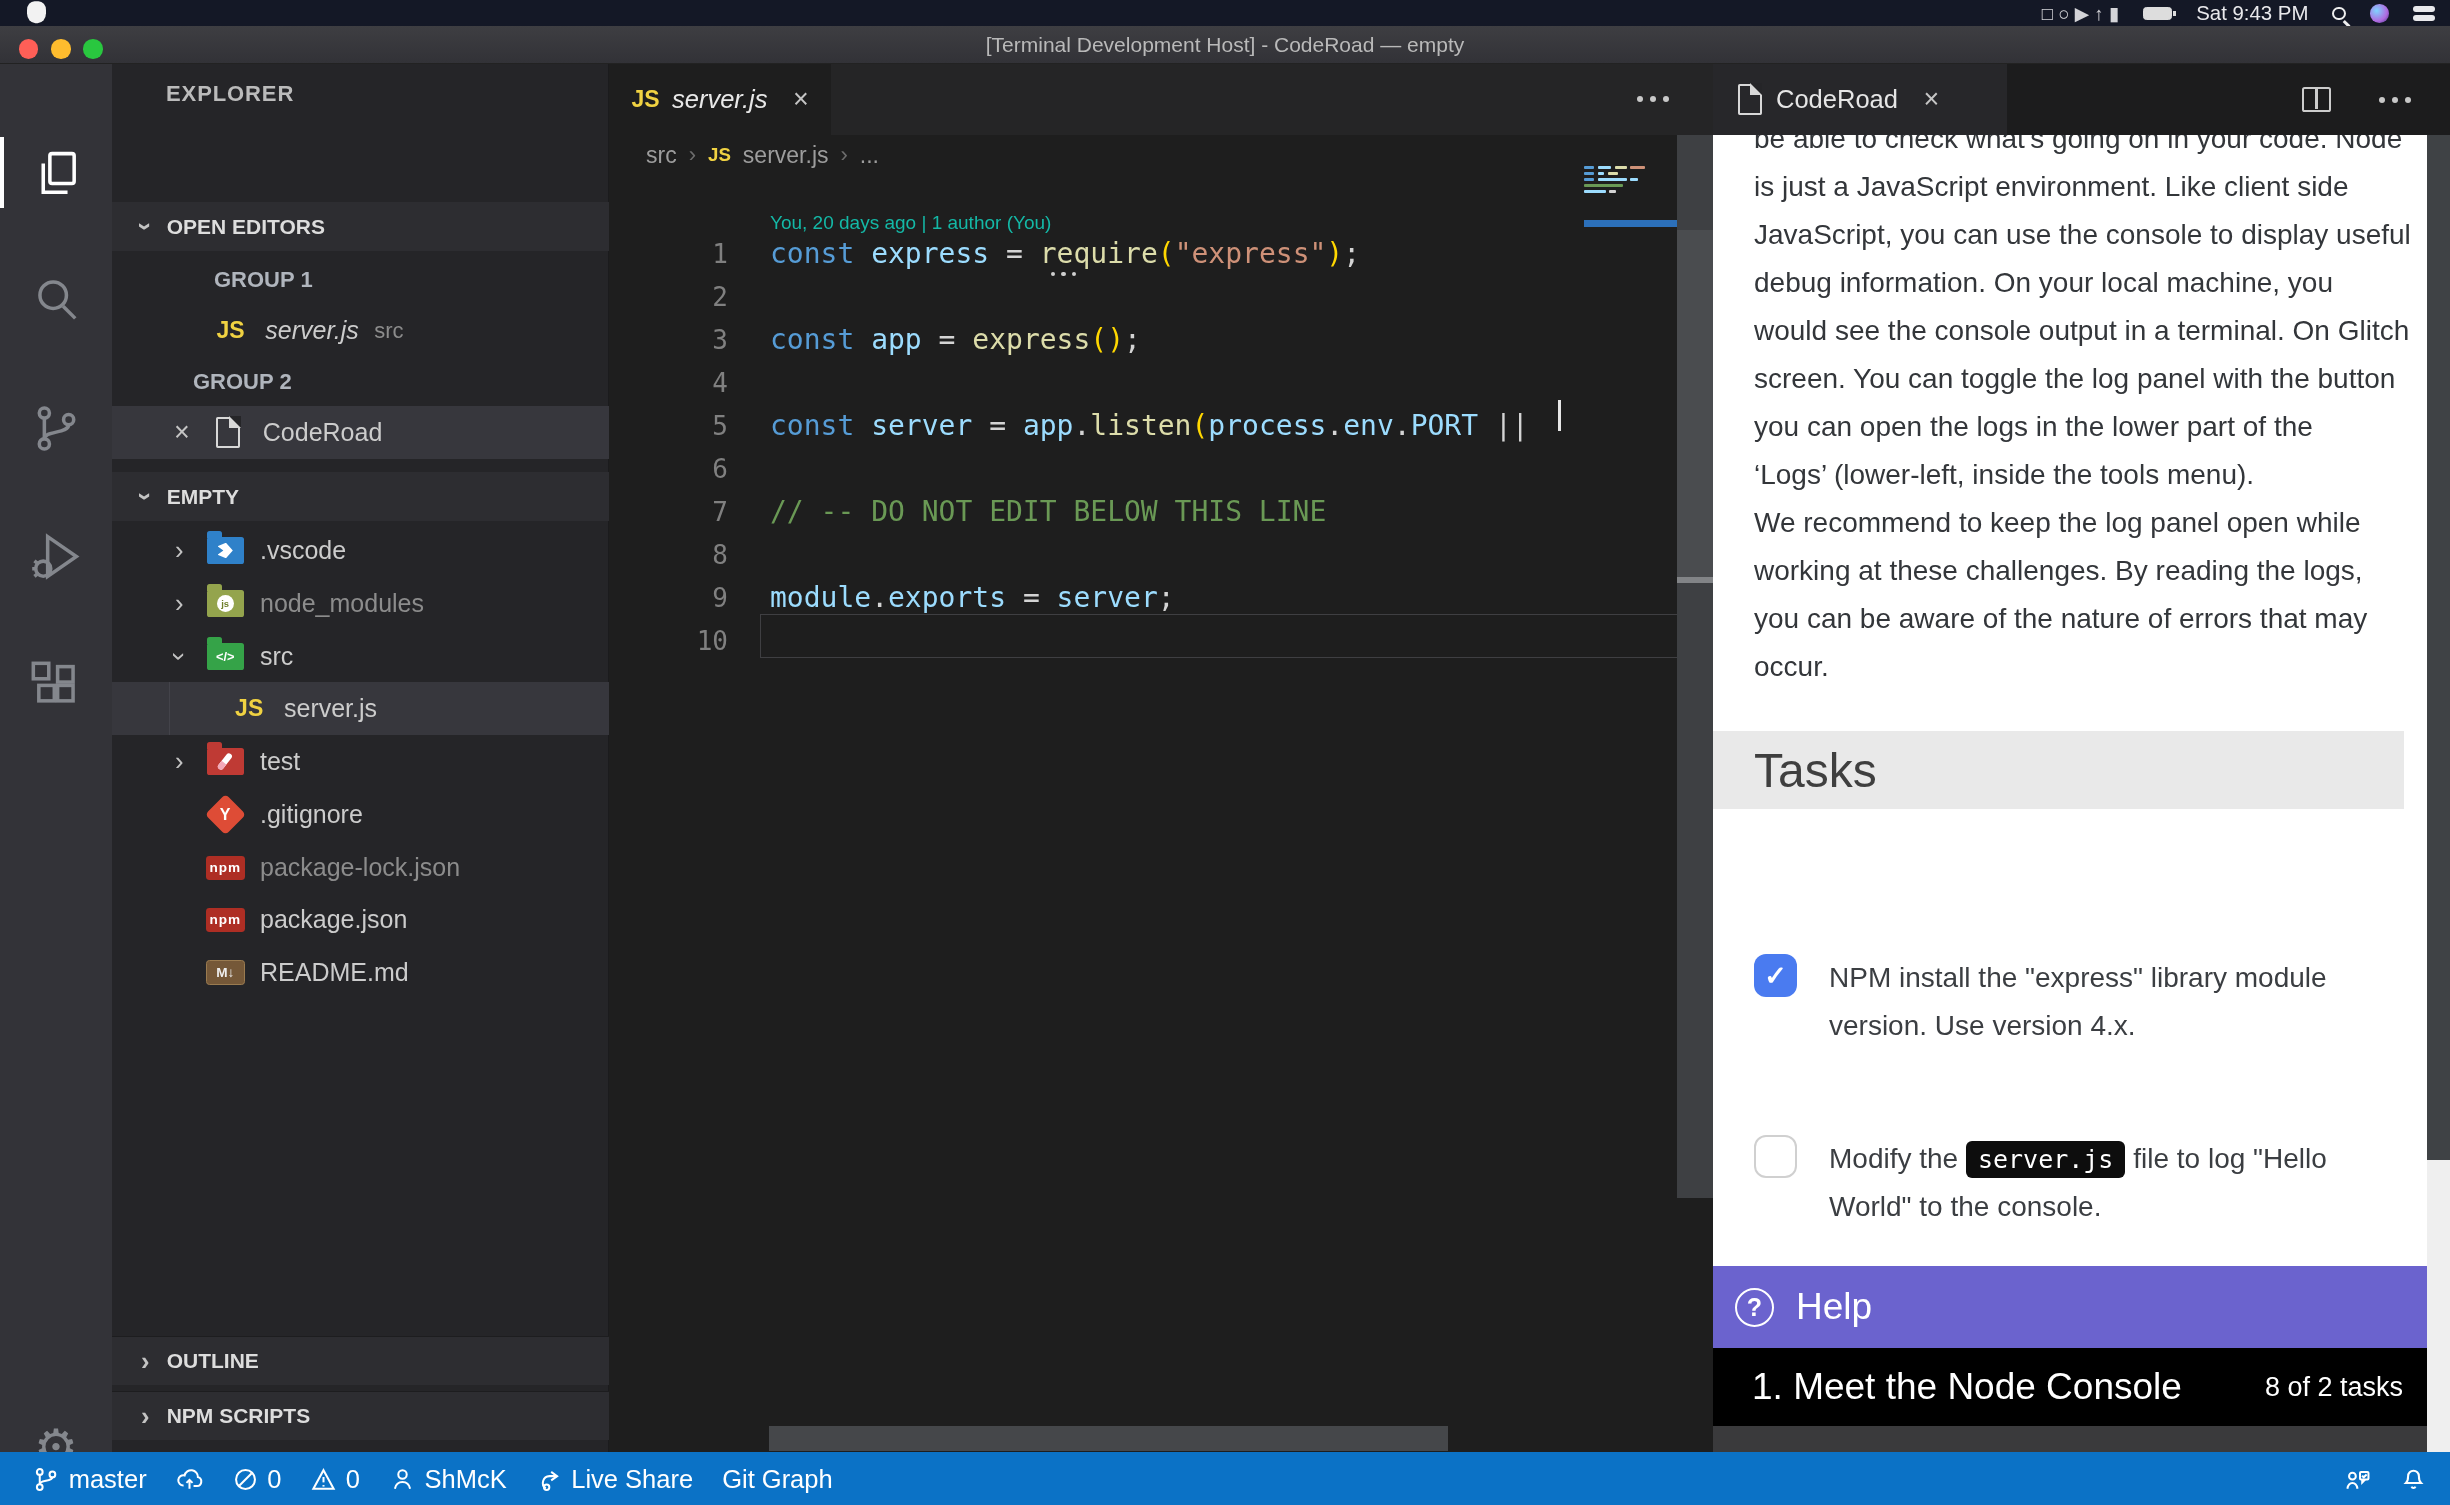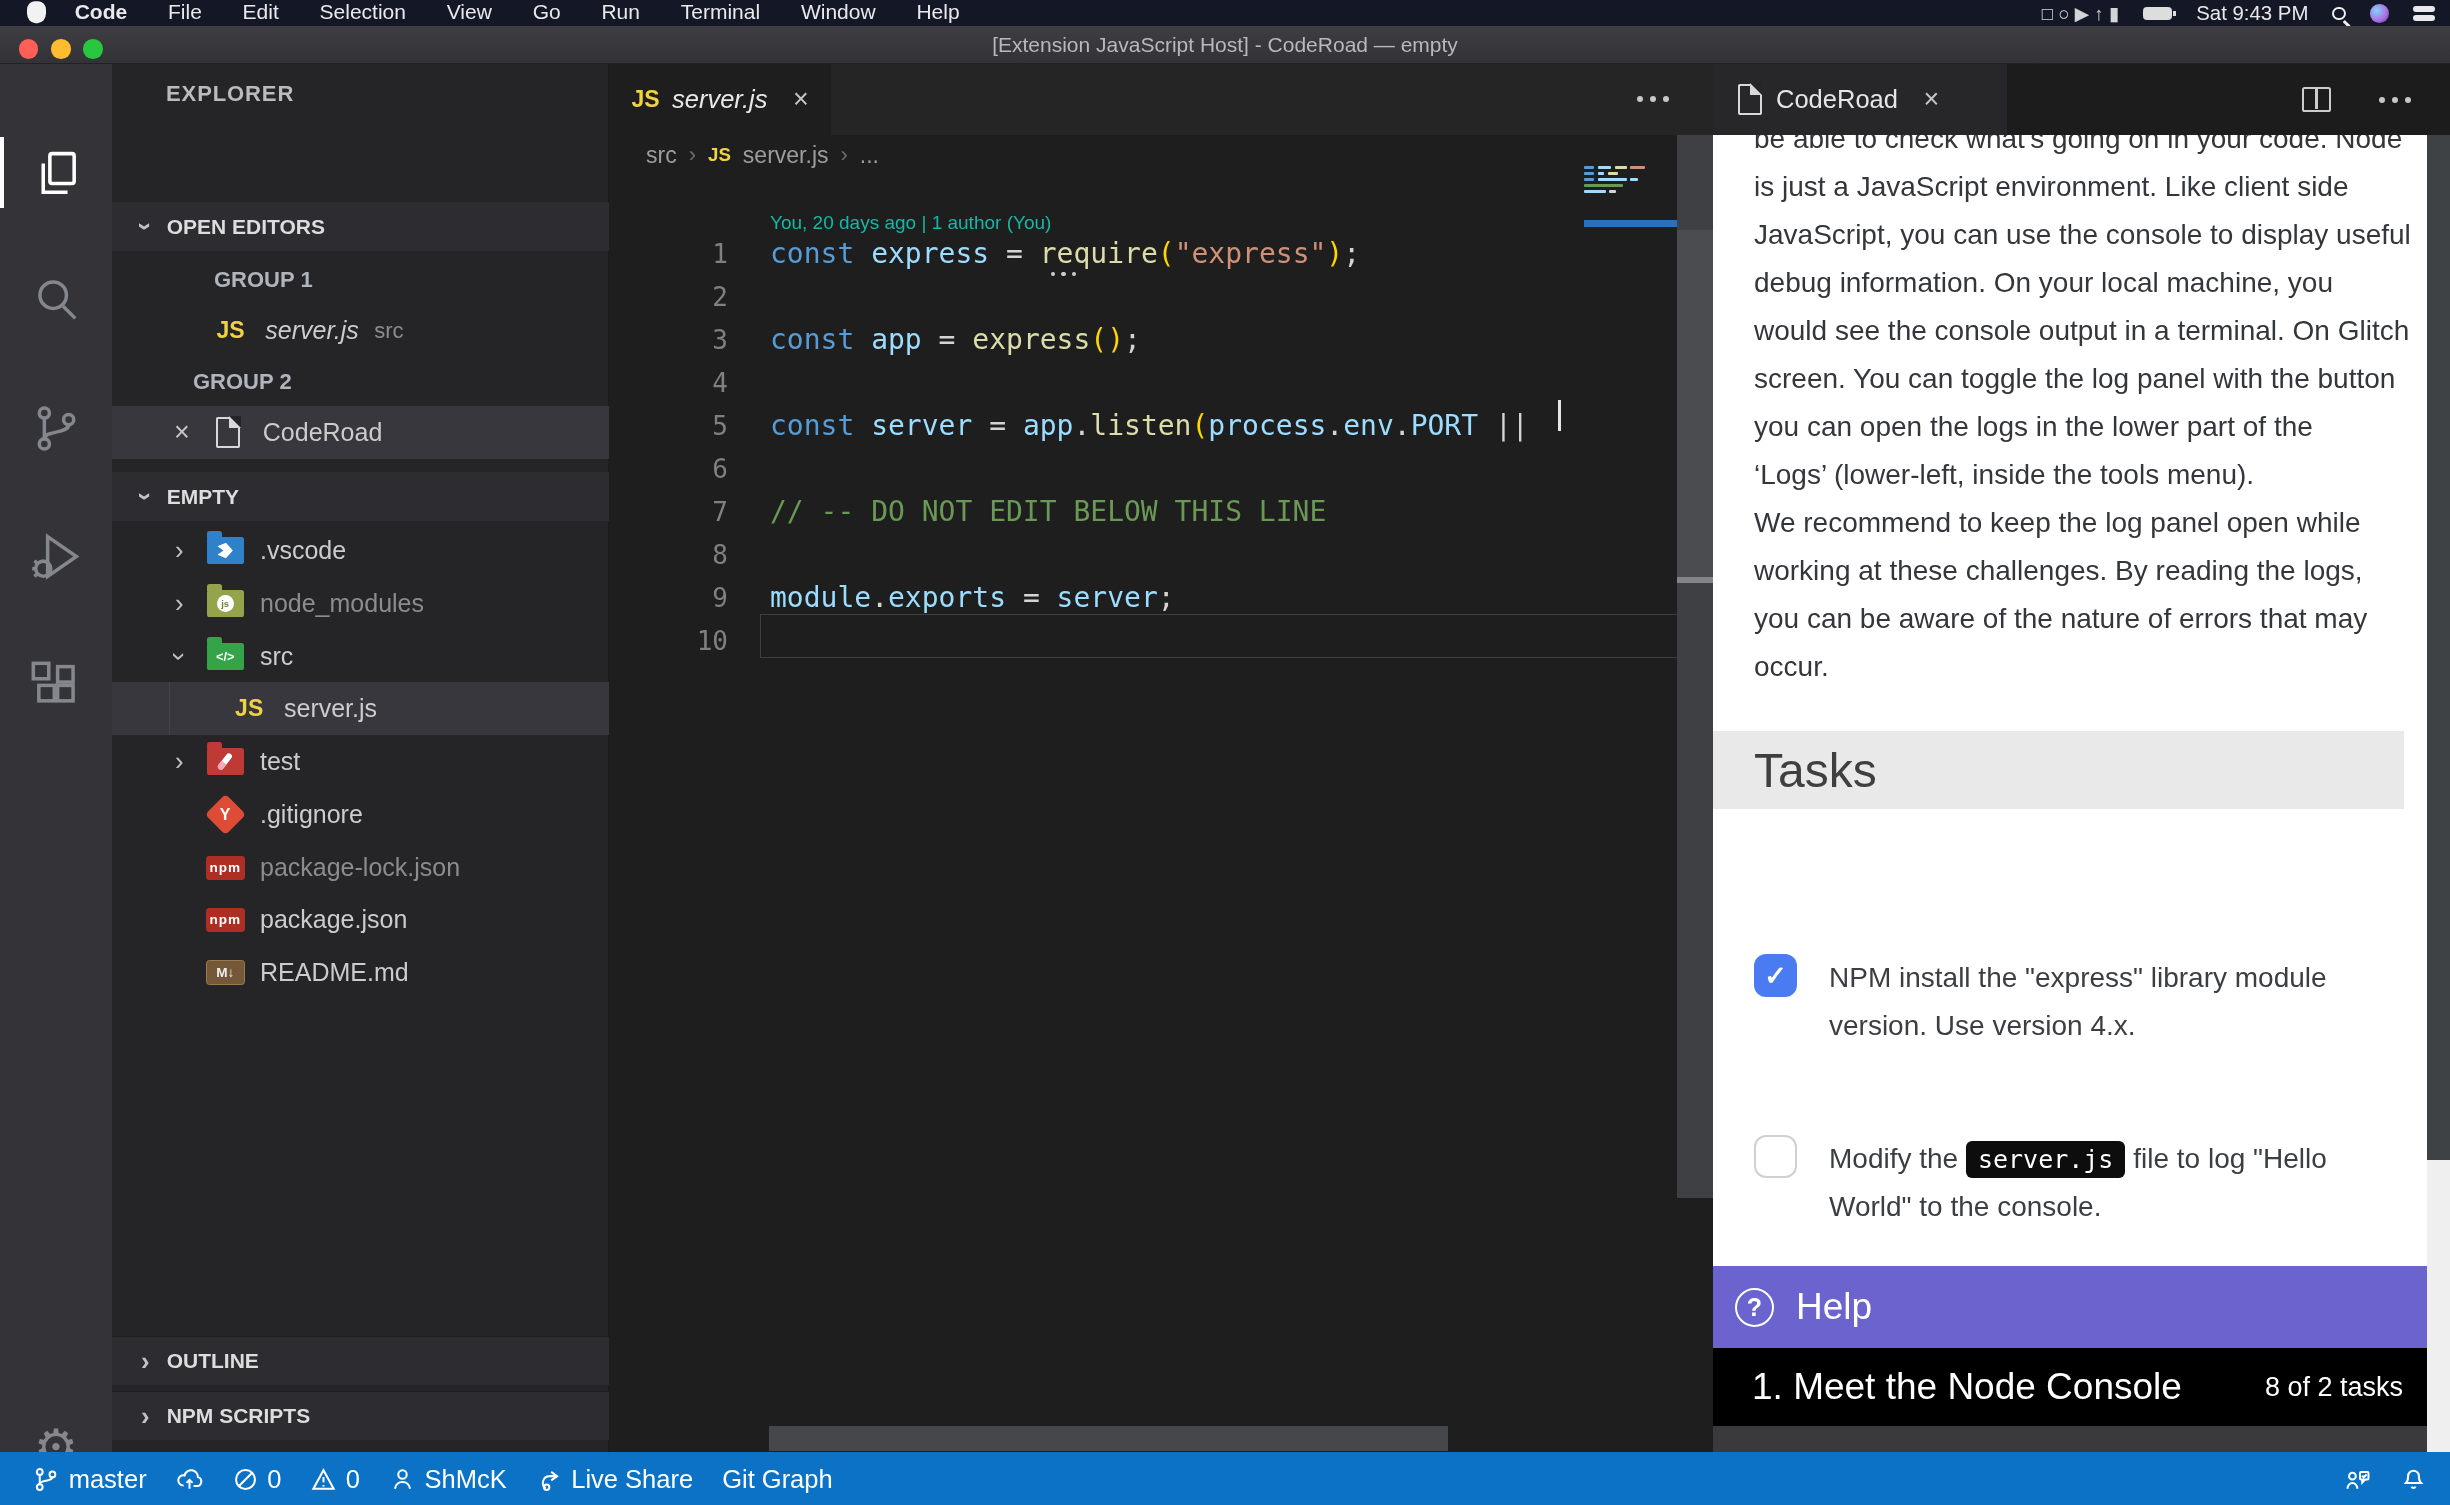--- a/index.html
+++ b/index.html
@@ -167,40 +167,39 @@
   #sb-right { position:absolute; right:8.5px; display:flex; align-items:center; }
 </style>
 </head>
 <body>
 
 <div id="screen">
 
   <div id="menubar" class="abs">
     <div class="inner">
       <span class="apple-glyph"></span>
-      <span id="menu-items"><span class="menu-item app">Code</span><span class="menu-item">File</span><span class="menu-item">Edit</span><span class="menu-item">Selection</span><span class="menu-item">View</span><span class="menu-item">Go</span><span class="menu-item">Run</span><span class="menu-item">Terminal</span><span class="menu-item">Window</span><span class="menu-item">Help</span></span>
     </div>
     <div id="menubar-right">
       <span id="mb-glyphs"><span class="mb-glyph">□ </span><span class="mb-glyph">○ </span><span class="mb-glyph">▶ </span><span class="mb-glyph">↑ </span><span class="mb-glyph">▮ </span></span>
       <span class="battery"></span>
       <span>Sat 9:43 PM</span>
       <span class="mb-search"></span>
       <span class="siri"></span>
       <span class="cc-icon">
           <i></i>
           <i></i>
         </span>
     </div>
   </div>
 
   <div id="titlebar" class="abs">
     <span class="traffic abs" style="left:18.7px;background:#ff5f57"></span>
     <span class="traffic abs" style="left:51px;background:#febc2e"></span>
     <span class="traffic abs" style="left:83px;background:#29c73f"></span>
-    <div id="win-title">[Extension JavaScript Host] - CodeRoad — empty</div>
+    <div id="win-title">[Terminal Development Host] - CodeRoad — empty</div>
   </div>
 
   <div id="activitybar" class="abs">
       <div class="ab-item active" style="top: 68px;">
         <svg viewBox="0 0 24 24" fill="none" stroke="currentColor" stroke-width="1.6">
           <rect x="9" y="3" width="11" height="13.5" rx="1"></rect>
           <path d="M6 7.5 v13 h11"></path>
         </svg>
       </div>
       <div class="ab-item" style="top: 193px;">

